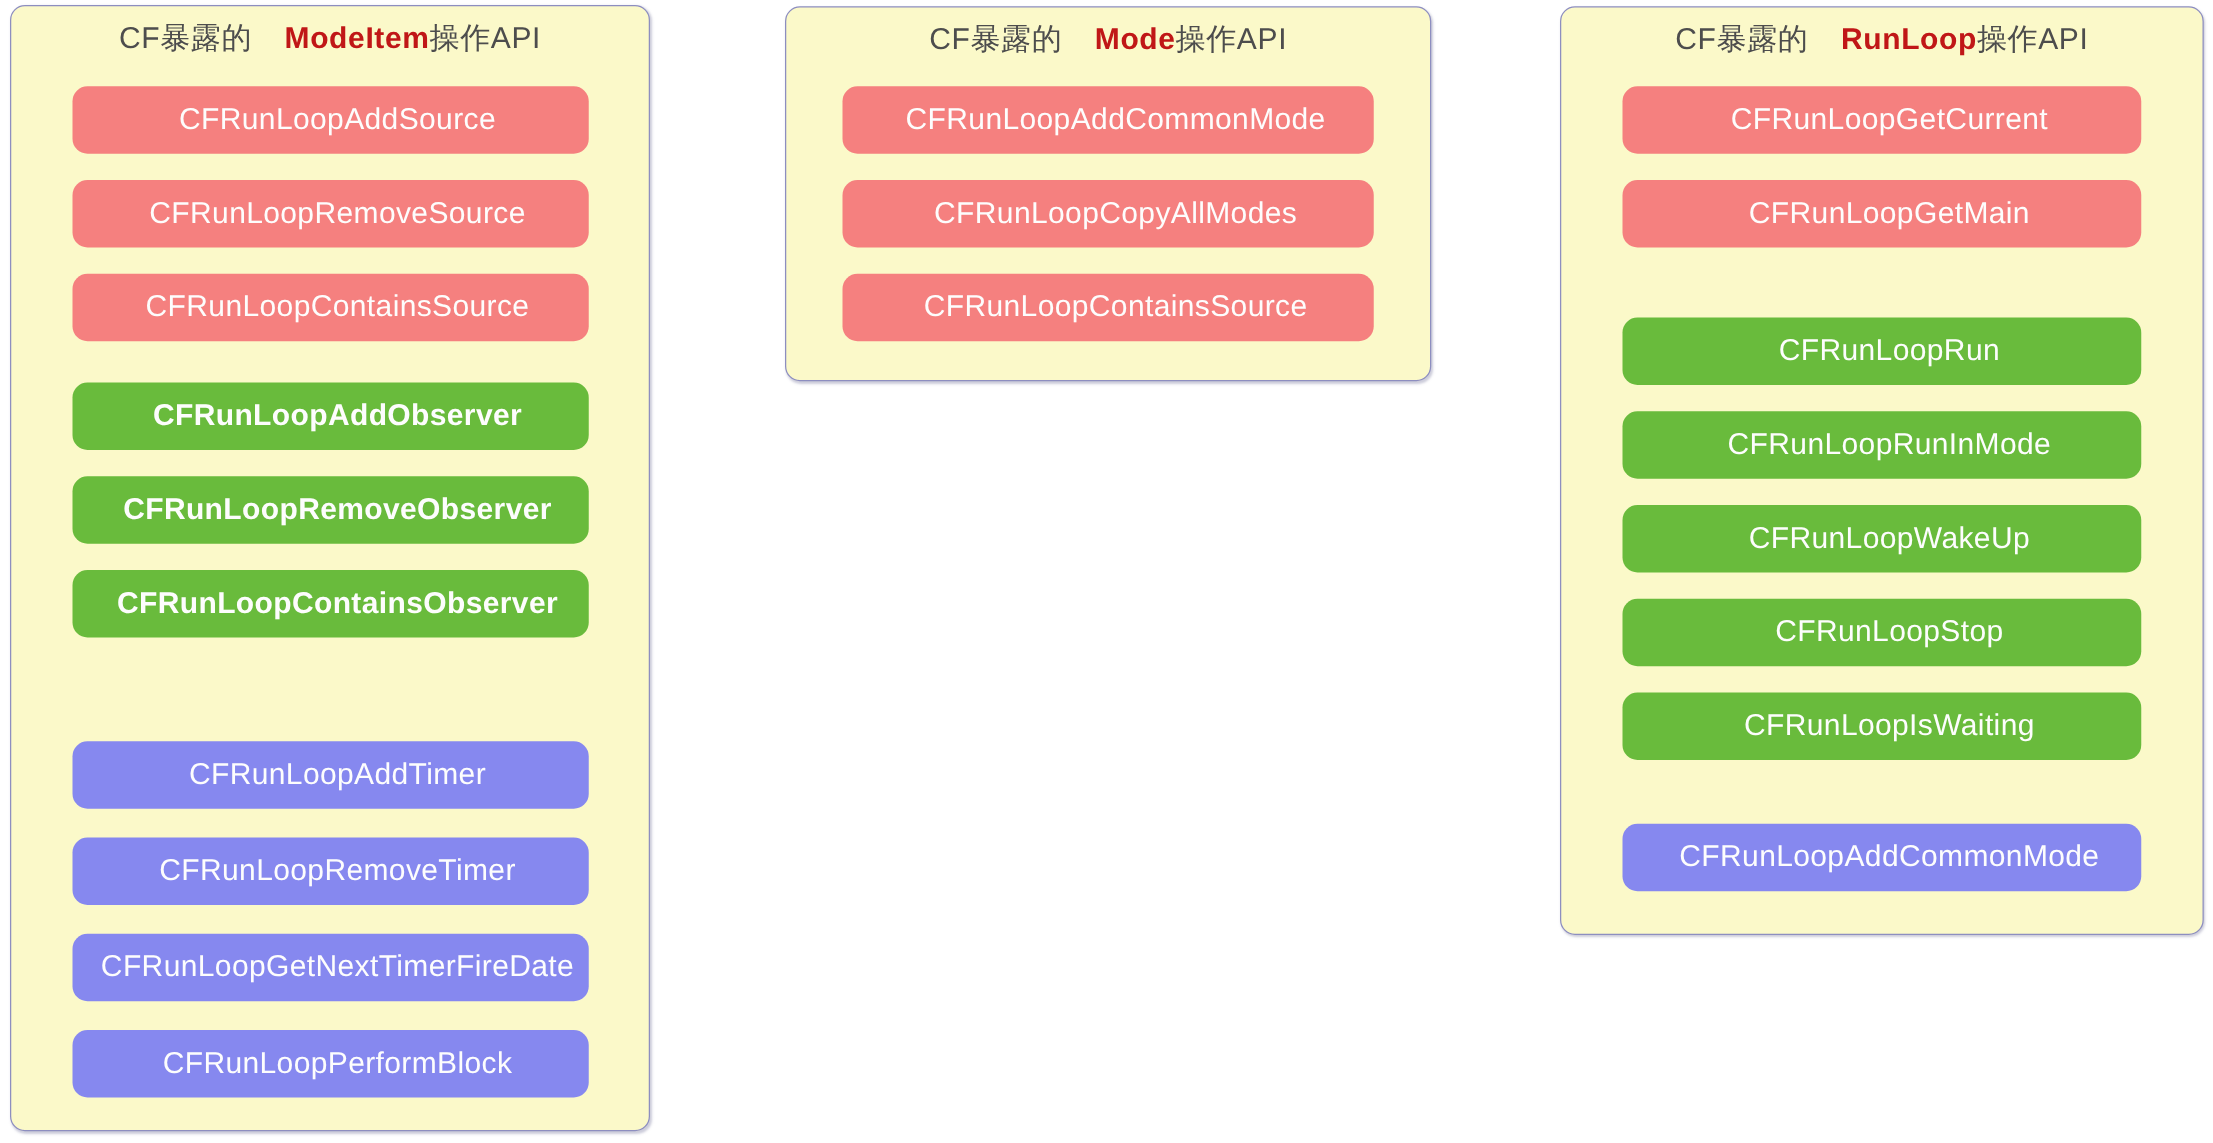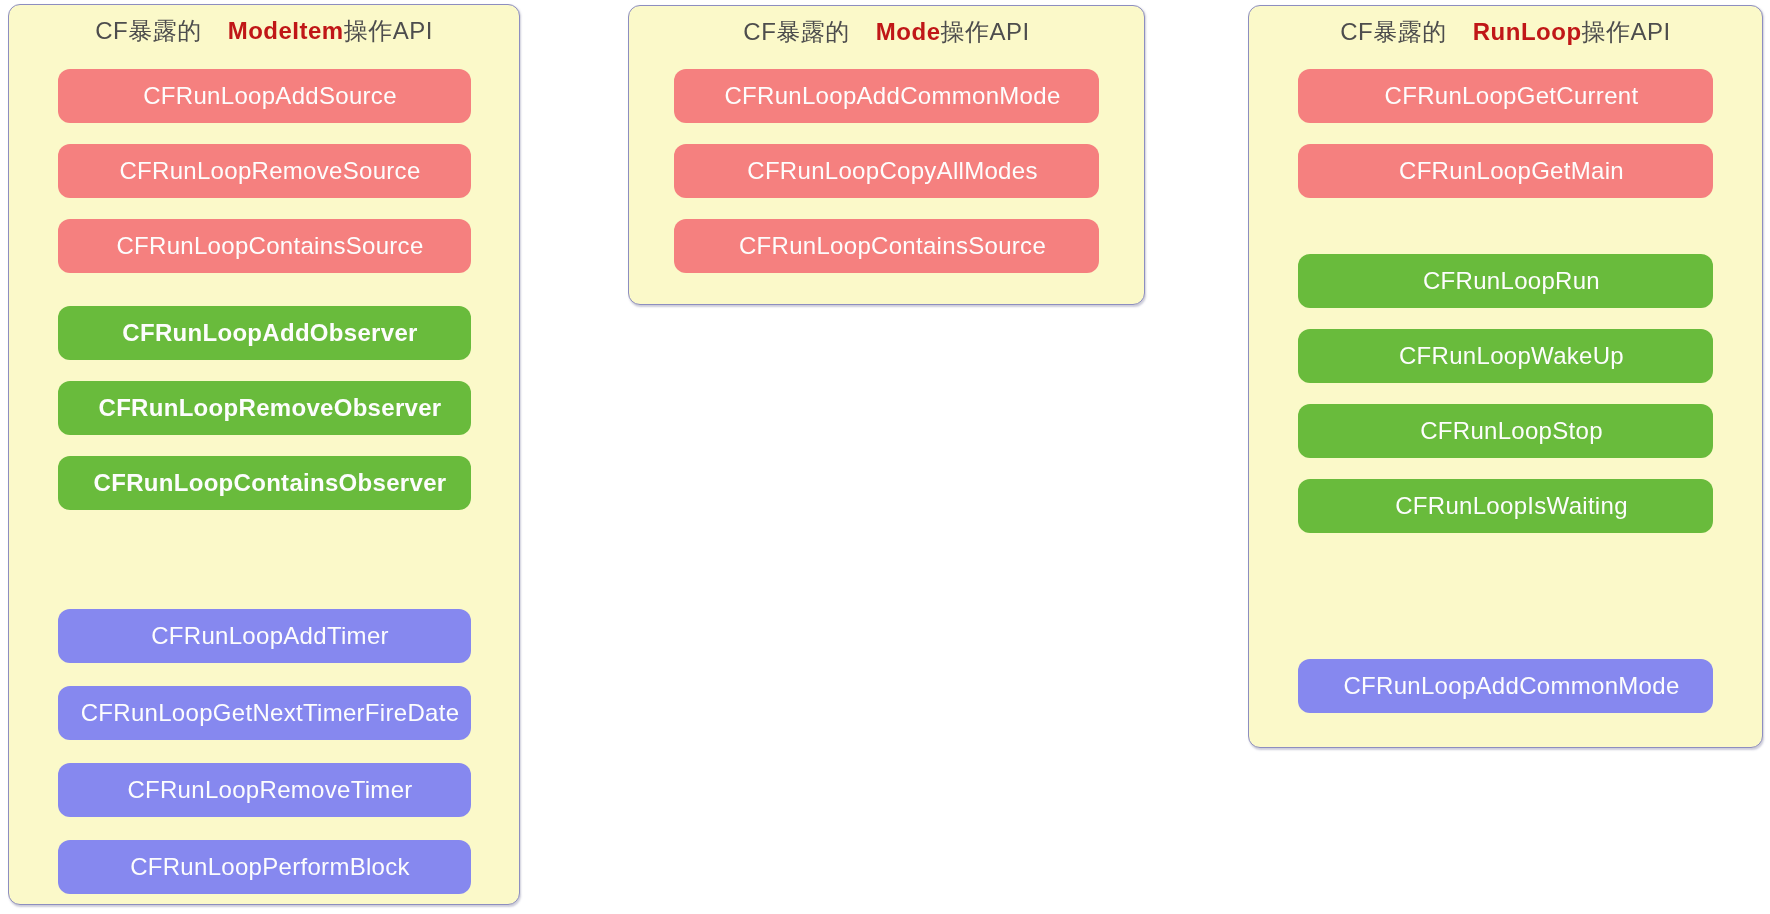--- a/index.html
+++ b/index.html
@@ -69,21 +69,21 @@
   .btn.red    { background: var(--red); }
   .btn.green  { background: var(--green); }
   .btn.purple { background: var(--purple); }
 
   #panel-left  .btn { width: 413px; }
   #panel-mid   .btn { width: 425px; }
   #panel-right .btn { width: 415px; }
 
   #panel-left .g1 { top: 64px; }
   #panel-left .g2 { top: 301px; font-weight: bold; }
-  #panel-left .g3 { top: 604px; gap: 23px; }
+  #panel-left .g3 { top: 588px; gap: 23px; }
 
   #panel-mid .g1 { top: 63px; }
 
   #panel-right .g1 { top: 63px; }
   #panel-right .g2 { top: 248px; }
   #panel-right .g3 { top: 653px; }
 </style>
 </head>
 <body>
 
@@ -97,22 +97,22 @@
   </div>
 
   <div class="group g2">
     <div class="btn green">CFRunLoopAddObserver</div>
     <div class="btn green">CFRunLoopRemoveObserver</div>
     <div class="btn green">CFRunLoopContainsObserver</div>
   </div>
 
   <div class="group g3">
     <div class="btn purple">CFRunLoopAddTimer</div>
+    <div class="btn purple">CFRunLoopRemoveTimer</div>
     <div class="btn purple">CFRunLoopGetNextTimerFireDate</div>
-    <div class="btn purple">CFRunLoopRemoveTimer</div>
     <div class="btn purple">CFRunLoopPerformBlock</div>
   </div>
 </div>
 
 <div class="panel" id="panel-mid">
   <div class="panel-title"><span>CF暴露的</span><span class="kw">Mode</span><span>操作API</span></div>
 
   <div class="group g1">
     <div class="btn red">CFRunLoopAddCommonMode</div>
     <div class="btn red">CFRunLoopCopyAllModes</div>
@@ -123,20 +123,21 @@
 <div class="panel" id="panel-right">
   <div class="panel-title"><span>CF暴露的</span><span class="kw">RunLoop</span><span>操作API</span></div>
 
   <div class="group g1">
     <div class="btn red">CFRunLoopGetCurrent</div>
     <div class="btn red">CFRunLoopGetMain</div>
   </div>
 
   <div class="group g2">
     <div class="btn green">CFRunLoopRun</div>
+    <div class="btn green">CFRunLoopRunInMode</div>
     <div class="btn green">CFRunLoopWakeUp</div>
     <div class="btn green">CFRunLoopStop</div>
     <div class="btn green">CFRunLoopIsWaiting</div>
   </div>
 
   <div class="group g3">
     <div class="btn purple">CFRunLoopAddCommonMode</div>
   </div>
 </div>
 

